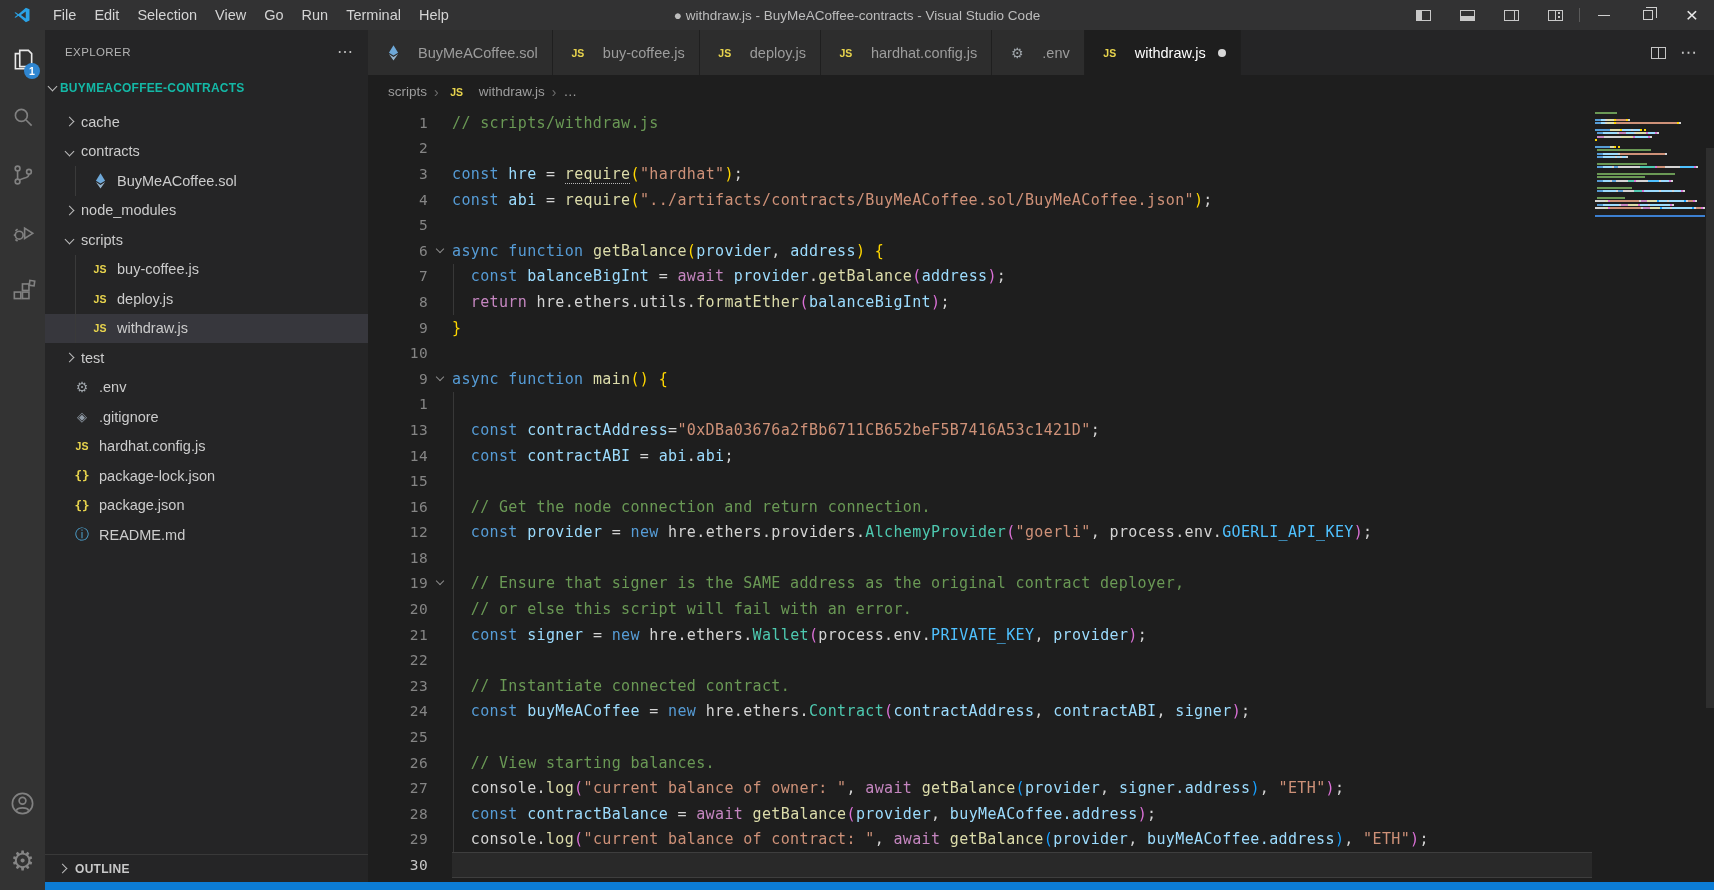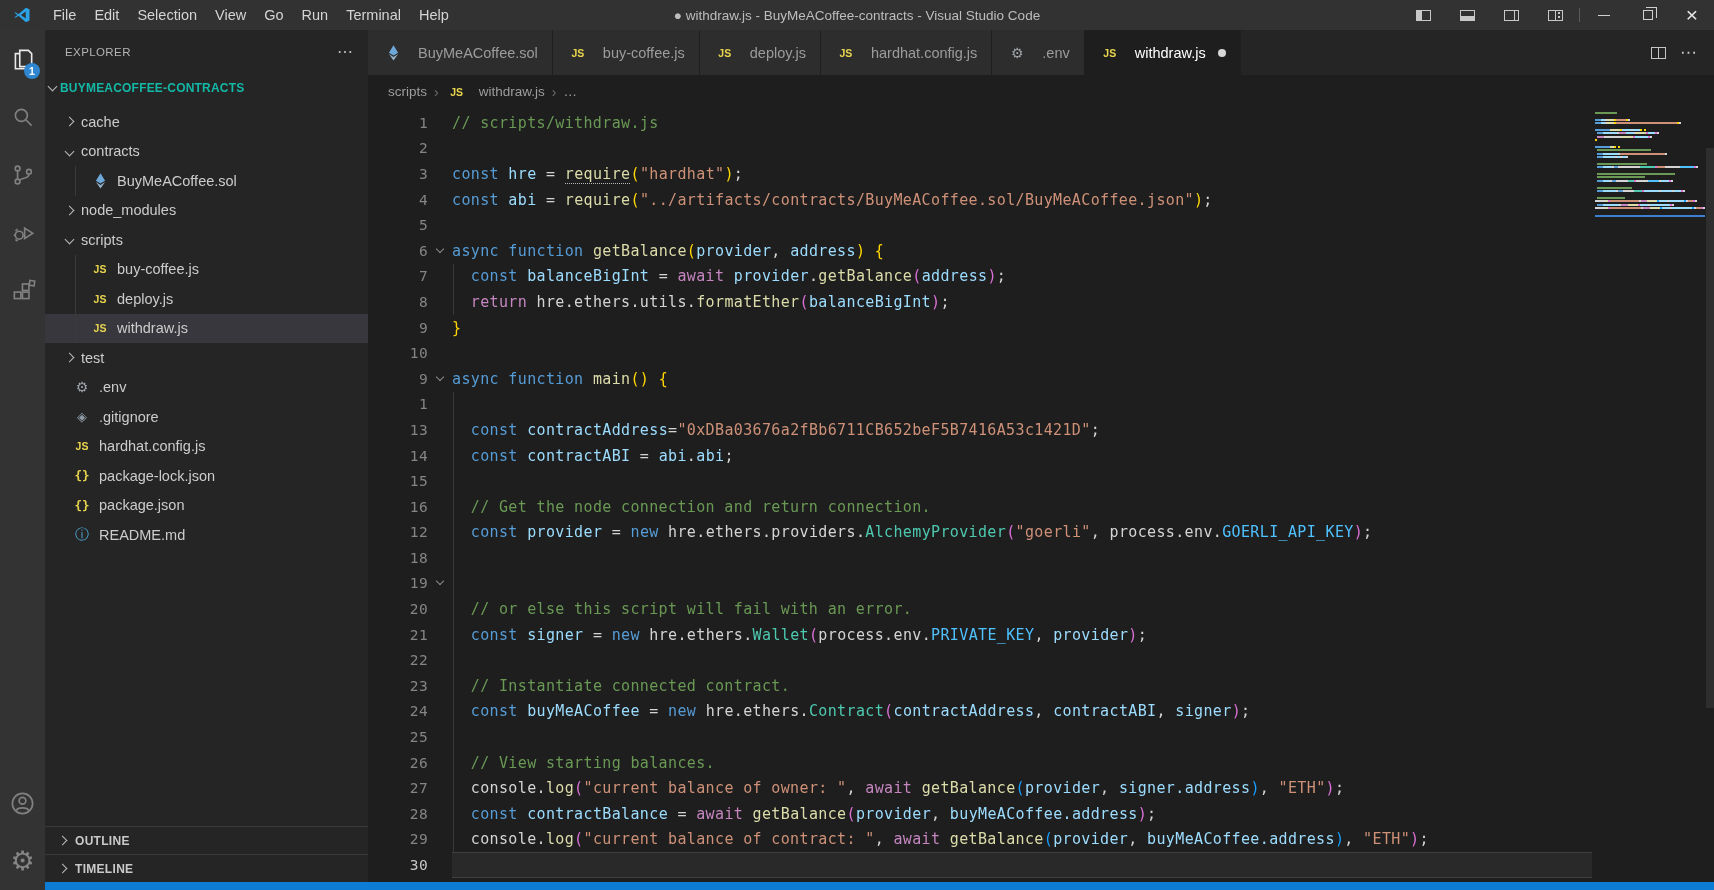--- a/index.html
+++ b/index.html
@@ -308,24 +308,20 @@
             <span class="info-glyph">ⓘ</span>
           </span>
           <span>README.md</span>
         </div>
       </div>
     <div class="sb-fill"></div>
     <div class="sb-panel">
       <span class="chev closed"></span>
       <span class="sb-panel-label">OUTLINE</span>
     </div>
-    <div class="sb-panel">
-      <span class="chev closed"></span>
-      <span class="sb-panel-label">TIMELINE</span>
-    </div>
   </div>
 
   <div class="editor">
     <div class="tabbar">
         <div class="tab">
           <span class="tree-icon">
             <svg width="11" height="16" viewBox="0 0 12 17">
               <path d="M6 0l5 8.2L6 11.3 1 8.2z" fill="#6ea8d8"></path>
               <path d="M6 16.6L1 9.7l5 3.1 5-3.1z" fill="#a9cbe6" opacity=".85"></path>
             </svg>
@@ -527,20 +523,21 @@
             <div class="code-text"></div>
           </div>
           <div class="code-line">
             <div class="guide"></div>
             <div class="gutter">
               <span class="lnum">19</span>
               <div class="fold">
                 <span class="chev open"></span>
               </div>
             </div>
+            <div class="code-text"><span style="color: rgb(212, 212, 212);">  </span><span style="color: rgb(106, 153, 85);">// Ensure that signer is the SAME address as the original contract deployer,</span></div>
           </div>
           <div class="code-line">
             <div class="guide"></div>
             <div class="gutter">
               <span class="lnum">20</span>
               <div class="fold"></div>
             </div>
             <div class="code-text"><span style="color: rgb(212, 212, 212);">  </span><span style="color: rgb(106, 153, 85);">// or else this script will fail with an error.</span></div>
           </div>
           <div class="code-line">

